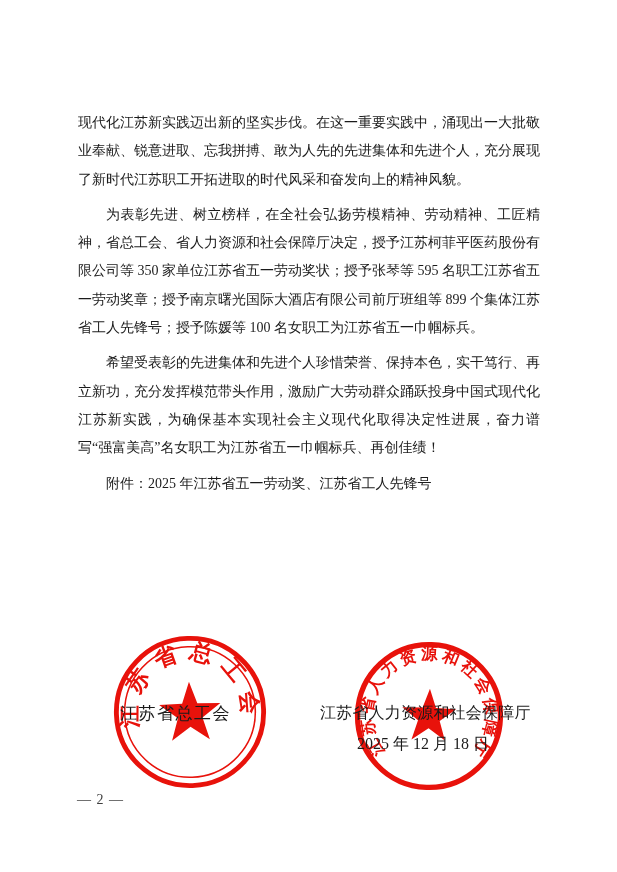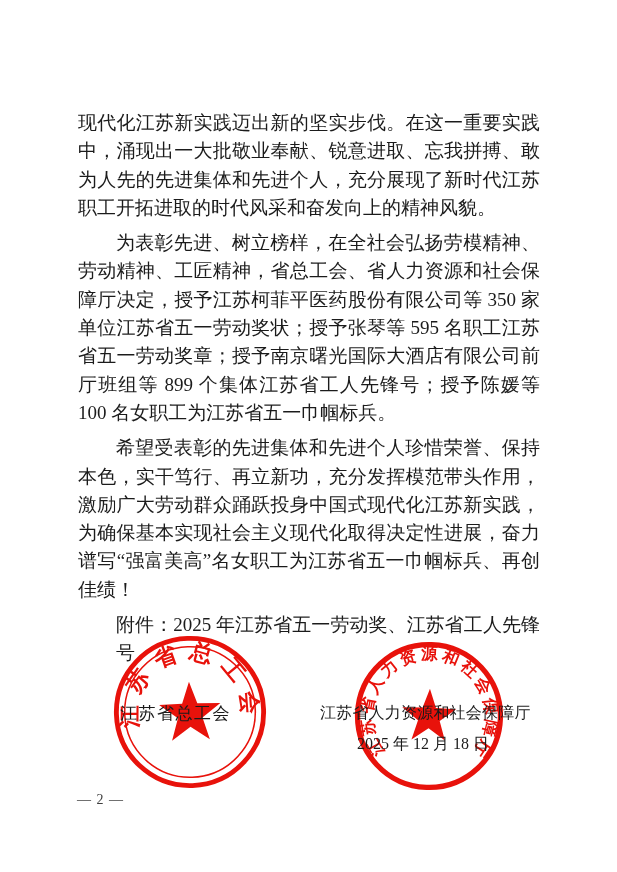--- a/index.html
+++ b/index.html
@@ -8,21 +8,21 @@
   body{ font-family:"Liberation Serif","DejaVu Serif",serif; }
   .page{
     position:relative;
     width:617px; height:872px;
     background:#ffffff;
     overflow:hidden;
   }
   .body-text{
     position:absolute;
     left:78px; top:109px; width:462px;
-    font-size:19px; line-height:28.3px;
+    font-size:14px; line-height:28.3px;
     color:var(--ink);
     text-align:justify;
     z-index:1;
   }
   .para{ text-indent:2em; margin-bottom:7px; }
   .para.continuation{ text-indent:0; }
   .attachment{ }
   .att-line1{ margin-left:2em; }
   .att-line2{ margin-left:5em; margin-top:0; }
   .att-line1, .att-line2{ line-height:28.3px; }

